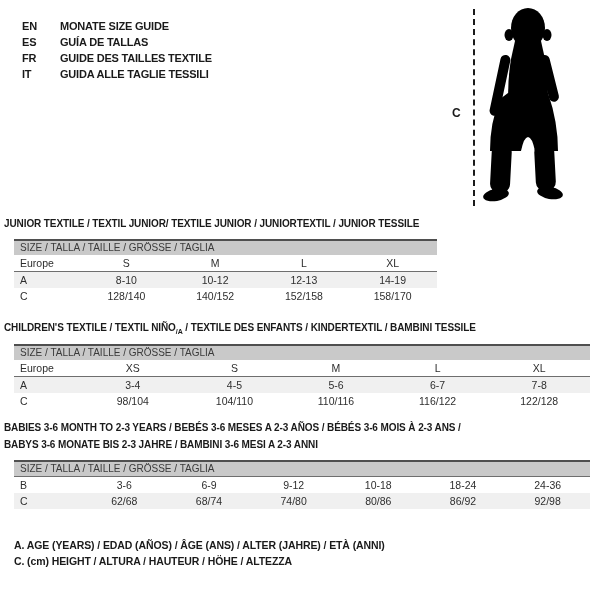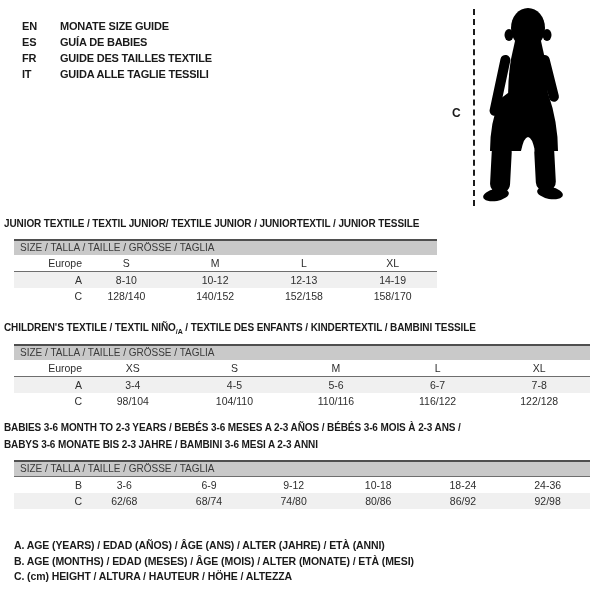--- a/index.html
+++ b/index.html
@@ -29,40 +29,40 @@
   .t1{top:239px;width:423px;}
   .t2{top:344px;width:576px;}
   .t3{top:460px;width:576px;}
   .bar{
     background:var(--bar);border-top:2px solid var(--rule);
     height:14px;line-height:14px;font-size:10px;color:#3a3a3a;padding-left:6px;
   }
   .bar.rule{border-bottom:1px solid var(--rule-thin);}
   .size-table table{width:100%;border-collapse:collapse;table-layout:fixed;font-size:10.5px;color:var(--cell);}
   .size-table td{height:16px;text-align:center;padding:0;overflow:hidden;white-space:nowrap;}
-  .size-table td.lbl{width:62px;text-align:right;padding-left:6px;}
+  .size-table td.lbl{width:62px;text-align:left;padding-left:6px;}
   .size-table tr.shaded{background:var(--shade);}
   .size-table tr.rule td{border-bottom:1px solid var(--rule-thin);}
   
   .notes{position:absolute;left:14px;top:538px;}
   .note-line{font-weight:bold;font-size:10.5px;line-height:15.5px;letter-spacing:-0.1px;}
 </style>
 </head>
 <body>
 
 <div class="sheet">
 
   <div class="langs">
     <div class="lang-row">
       <span class="lang-code">EN</span>
       <span class="lang-title">MONATE SIZE GUIDE</span>
     </div>
     <div class="lang-row">
       <span class="lang-code">ES</span>
-      <span class="lang-title">GUÍA DE BABIES</span>
+      <span class="lang-title">GUÍA DE TALLAS</span>
     </div>
     <div class="lang-row">
       <span class="lang-code">FR</span>
       <span class="lang-title">GUIDE DES TAILLES TEXTILE</span>
     </div>
     <div class="lang-row">
       <span class="lang-code">IT</span>
       <span class="lang-title">GUIDA ALLE TAGLIE TESSILI</span>
     </div>
   </div>
@@ -179,17 +179,16 @@
             <td>80/86</td>
             <td>86/92</td>
             <td>92/98</td>
           </tr>
         </tbody>
       </table>
   </div>
 
   <div class="notes">
     <div class="note-line">A. AGE (YEARS) / EDAD (AÑOS) / ÂGE (ANS) / ALTER (JAHRE) / ETÀ (ANNI)</div>
-    <div class="note-line">B. AGE (MONTHS) / EDAD (MESES) / ÂGE (MOIS) / ALTER (MONATE) / ETÀ (MESI)</div>
     <div class="note-line">C. (cm) HEIGHT / ALTURA / HAUTEUR / HÖHE / ALTEZZA</div>
   </div>
 
 </div>
 
 </body></html>

